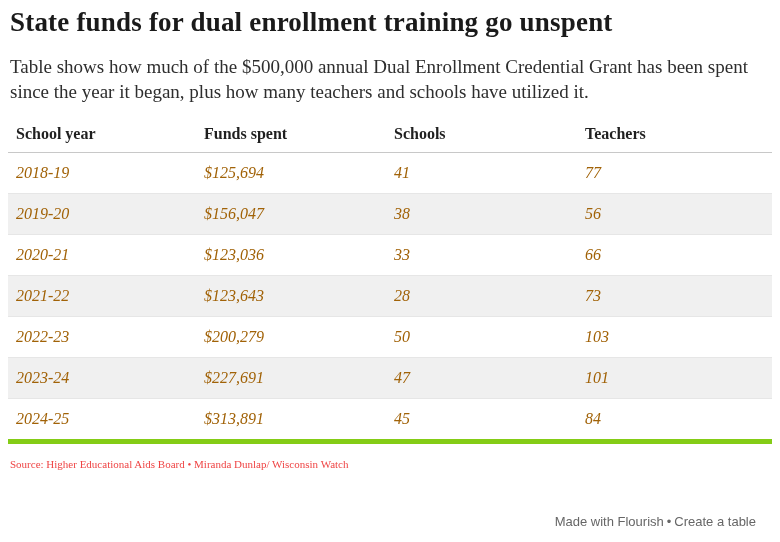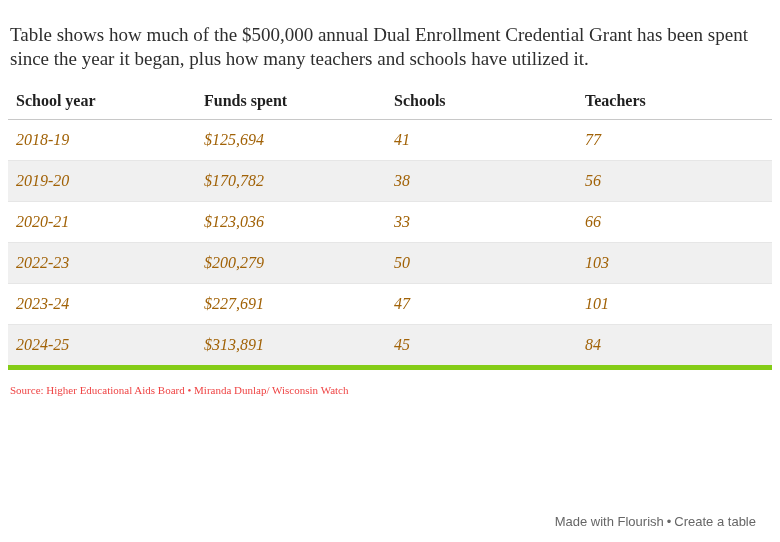--- a/index.html
+++ b/index.html
@@ -87,20 +87,21 @@
     cursor: pointer;
   }
   .footer-sep {
     padding: 0 3px;
   }
 </style>
 </head>
 <body>
 
 <div class="container">
+  <h1 class="title">State funds for dual enrollment training go unspent</h1>
   <p class="subtitle">Table shows how much of the $500,000 annual Dual Enrollment Credential Grant has been spent since the year it began, plus how many teachers and schools have utilized it.</p>
 
   <table class="data-table">
     <colgroup>
       <col style="width:188px">
         <col style="width:190px">
         <col style="width:191px">
         <col style="width:195px">
     </colgroup>
     <thead>
@@ -113,29 +114,35 @@
     </thead>
     <tbody>
       <tr>
         <td>2018-19</td>
         <td>$125,694</td>
         <td>41</td>
         <td>77</td>
       </tr>
       <tr>
         <td>2019-20</td>
-        <td>$170,782</td>
+        <td>$156,047</td>
         <td>38</td>
         <td>56</td>
       </tr>
       <tr>
         <td>2020-21</td>
         <td>$123,036</td>
         <td>33</td>
         <td>66</td>
+      </tr>
+      <tr>
+        <td>2021-22</td>
+        <td>$123,643</td>
+        <td>28</td>
+        <td>73</td>
       </tr>
       <tr>
         <td>2022-23</td>
         <td>$200,279</td>
         <td>50</td>
         <td>103</td>
       </tr>
       <tr>
         <td>2023-24</td>
         <td>$227,691</td>

